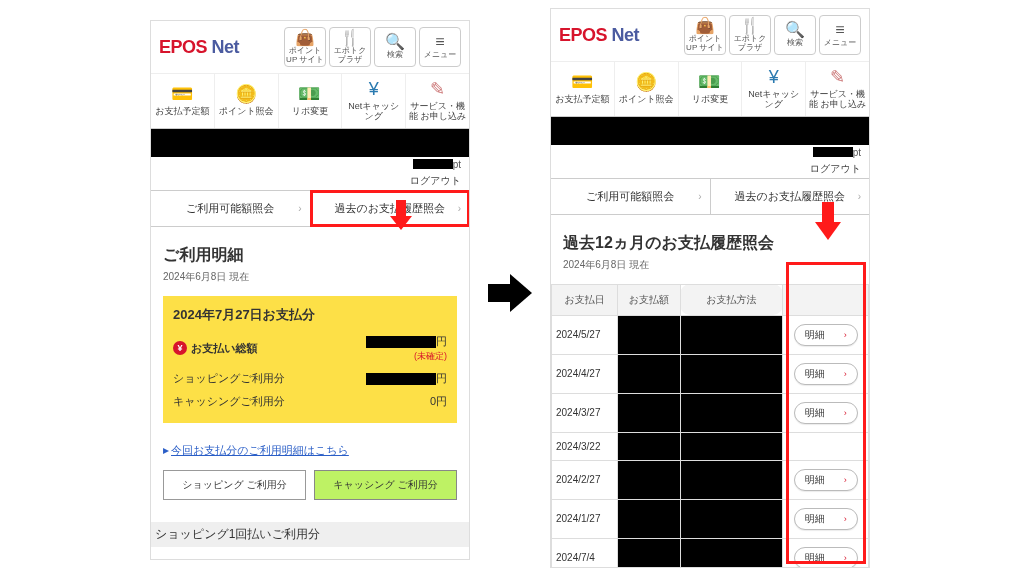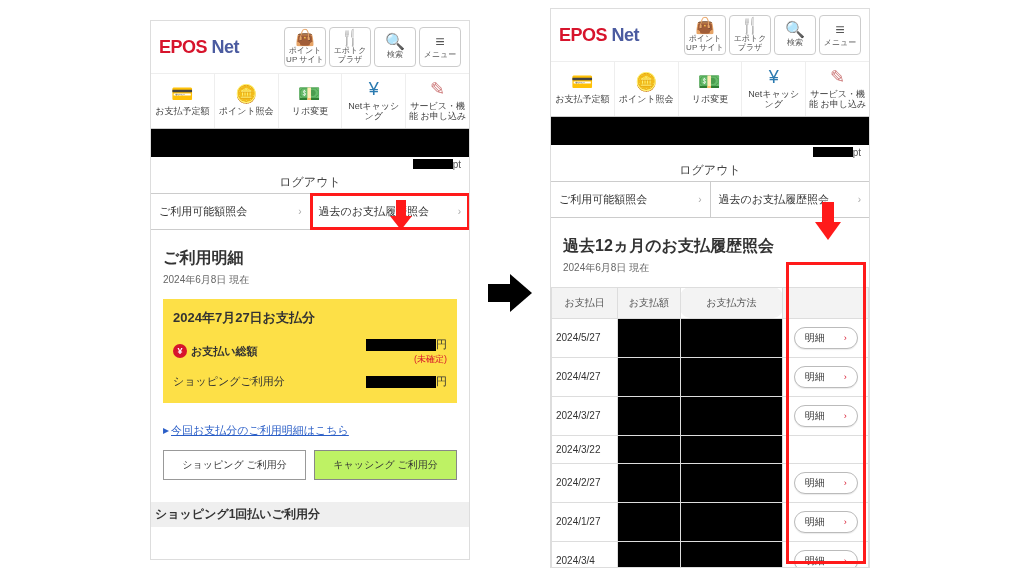--- a/index.html
+++ b/index.html
@@ -39,26 +39,26 @@
   .nav-cell {
     flex: 1; display: flex; flex-direction: column; align-items: center; justify-content: center;
     padding: 6px 2px; font-size: 9px; color: #444; border-right: 1px solid #eee; line-height: 1.1;
     text-align: center;
   }
   .nav-cell:last-child { border-right: none; }
   .nav-cell .nic { font-size: 18px; margin-bottom: 2px; }
 
   
   .blk { background: #000; height: 28px; position: relative; }
-  .logout { text-align: center; padding: 2px 8px; font-size: 12px; color: #444; }
+  .logout { text-align: right; padding: 2px 8px; font-size: 10px; color: #444; }
 
   
   .subtabs { display: flex; border-top: 1px solid #ccc; border-bottom: 1px solid #ccc; }
   .subtab {
-    flex: 1; padding: 10px 8px; font-size: 11px; text-align: left; position: relative;
+    flex: 1; padding: 10px 8px; font-size: 11px; text-align: center; position: relative;
     border-right: 1px solid #ccc;
   }
   .subtab:last-child { border-right: none; }
   .subtab .chev { position: absolute; right: 8px; top: 50%; transform: translateY(-50%); color: #aaa; font-size: 10px; }
   .subtab.hl { outline: 3px solid #ff1a1a; outline-offset: -2px; }
 
   
   .content { padding: 10px 12px; }
   .h1 { font-size: 16px; font-weight: bold; margin: 8px 0 4px; }
   .date { font-size: 10px; color: #666; margin-bottom: 12px; }
@@ -76,21 +76,21 @@
   .link { color: #2a5ec7; text-decoration: underline; font-size: 11px; margin-top: 10px; display: inline-block; }
   .link-caret { color: #2a5ec7; margin-right: 2px; }
 
   .btnrow { display: flex; gap: 8px; margin: 12px 0; }
   .btn {
     flex: 1; border: 1px solid #999; padding: 8px 4px; font-size: 10px; text-align: center;
     line-height: 1.2; background: #fff;
   }
   .btn.active { background: #bef264; border-color: #888; }
 
-  .section-bar { background: #efefef; padding: 4px; font-size: 12px; font-weight: bold; }
+  .section-bar { background: #efefef; padding: 4px; font-size: 12px; font-weight: normal; }
 
   
   .tbl { width: 100%; border-collapse: collapse; font-size: 10px; }
   .tbl th { background: #f3f3f3; padding: 8px 4px; border: 1px solid #ddd; font-weight: normal; color: #555; }
   .tbl td { padding: 8px 4px; border: 1px solid #ddd; vertical-align: middle; }
   .cell-blk { background: #000; }
   .detail-btn {
     display: inline-flex; align-items: center; justify-content: center; gap: 19px;
     border: 1px solid #bbb; border-radius: 14px; padding: 3px 10px; font-size: 10px; background: #fff;
     box-shadow: 0 1px 1px rgba(0,0,0,0.08);
@@ -202,20 +202,24 @@
       <div class="row">
         <span class="lbl">
             <span class="yen-badge">¥</span>
             <b>お支払い総額</b>
           </span>
         <span class="val"><span class="red-mask"></span><span class="yen">円</span><br><span class="unconfirmed">(未確定)</span></span>
       </div>
       <div class="row">
         <span>ショッピングご利用分</span>
         <span class="val"><span class="red-mask"></span><span>円</span></span>
+      </div>
+      <div class="row">
+        <span>キャッシングご利用分</span>
+        <span class="val">0円</span>
       </div>
     </div>
 
     <div style="margin-top:10px;">
       <span class="link-caret">▸</span><a class="link" href="#">今回お支払分のご利用明細はこちら</a>
     </div>
 
     <div class="btnrow">
       <div class="btn">ショッピング
 ご利用分</div>
@@ -352,21 +356,21 @@
         <tr>
           <td>2024/1/27</td>
           <td class="cell-blk"></td>
           <td class="cell-blk"></td>
           <td style="text-align: center;"><span class="detail-btn">
               <span>明細</span>
               <span class="c">›</span>
             </span></td>
         </tr>
         <tr>
-          <td>2024/3/4</td>
+          <td>2024/7/4</td>
           <td class="cell-blk"></td>
           <td class="cell-blk"></td>
           <td style="text-align: center;"><span class="detail-btn">
               <span>明細</span>
               <span class="c">›</span>
             </span></td>
         </tr>
       </tbody>
   </table>
 

